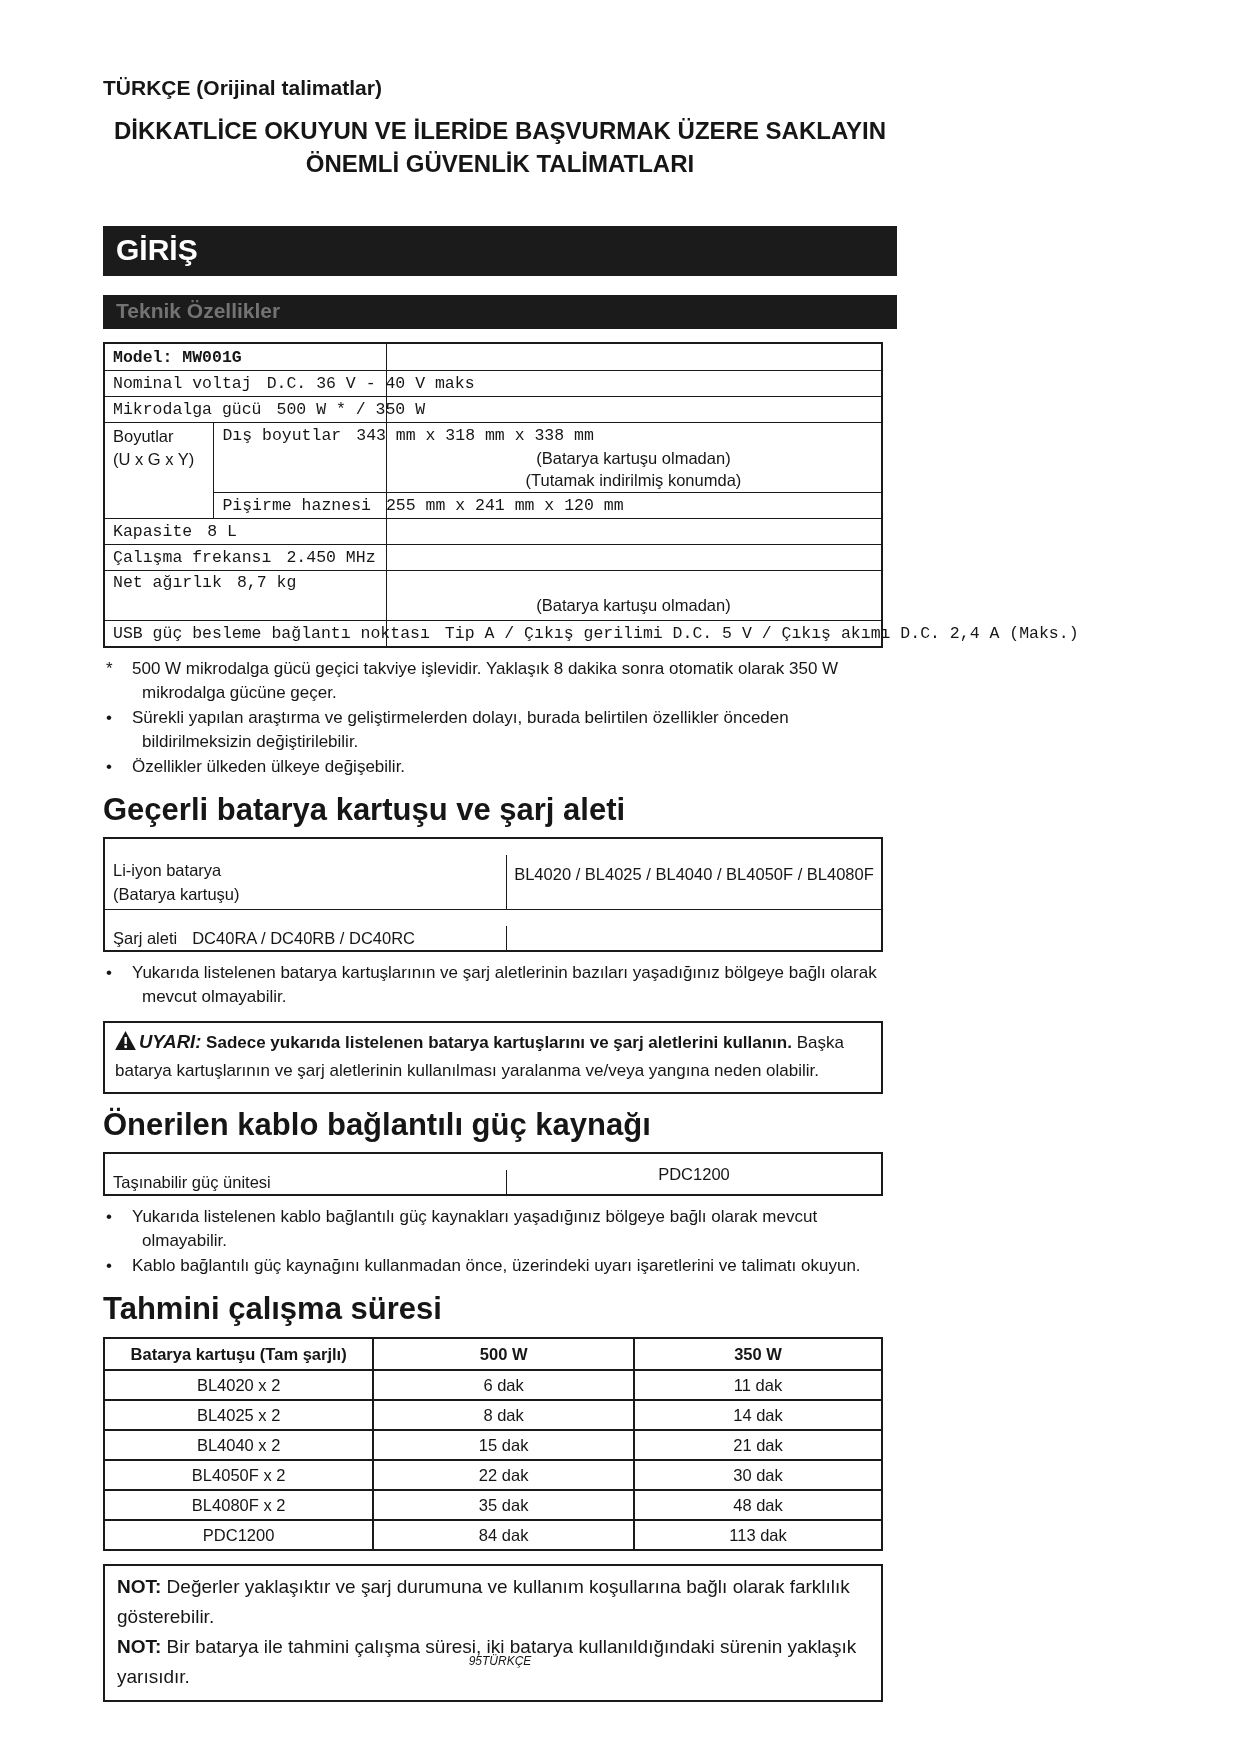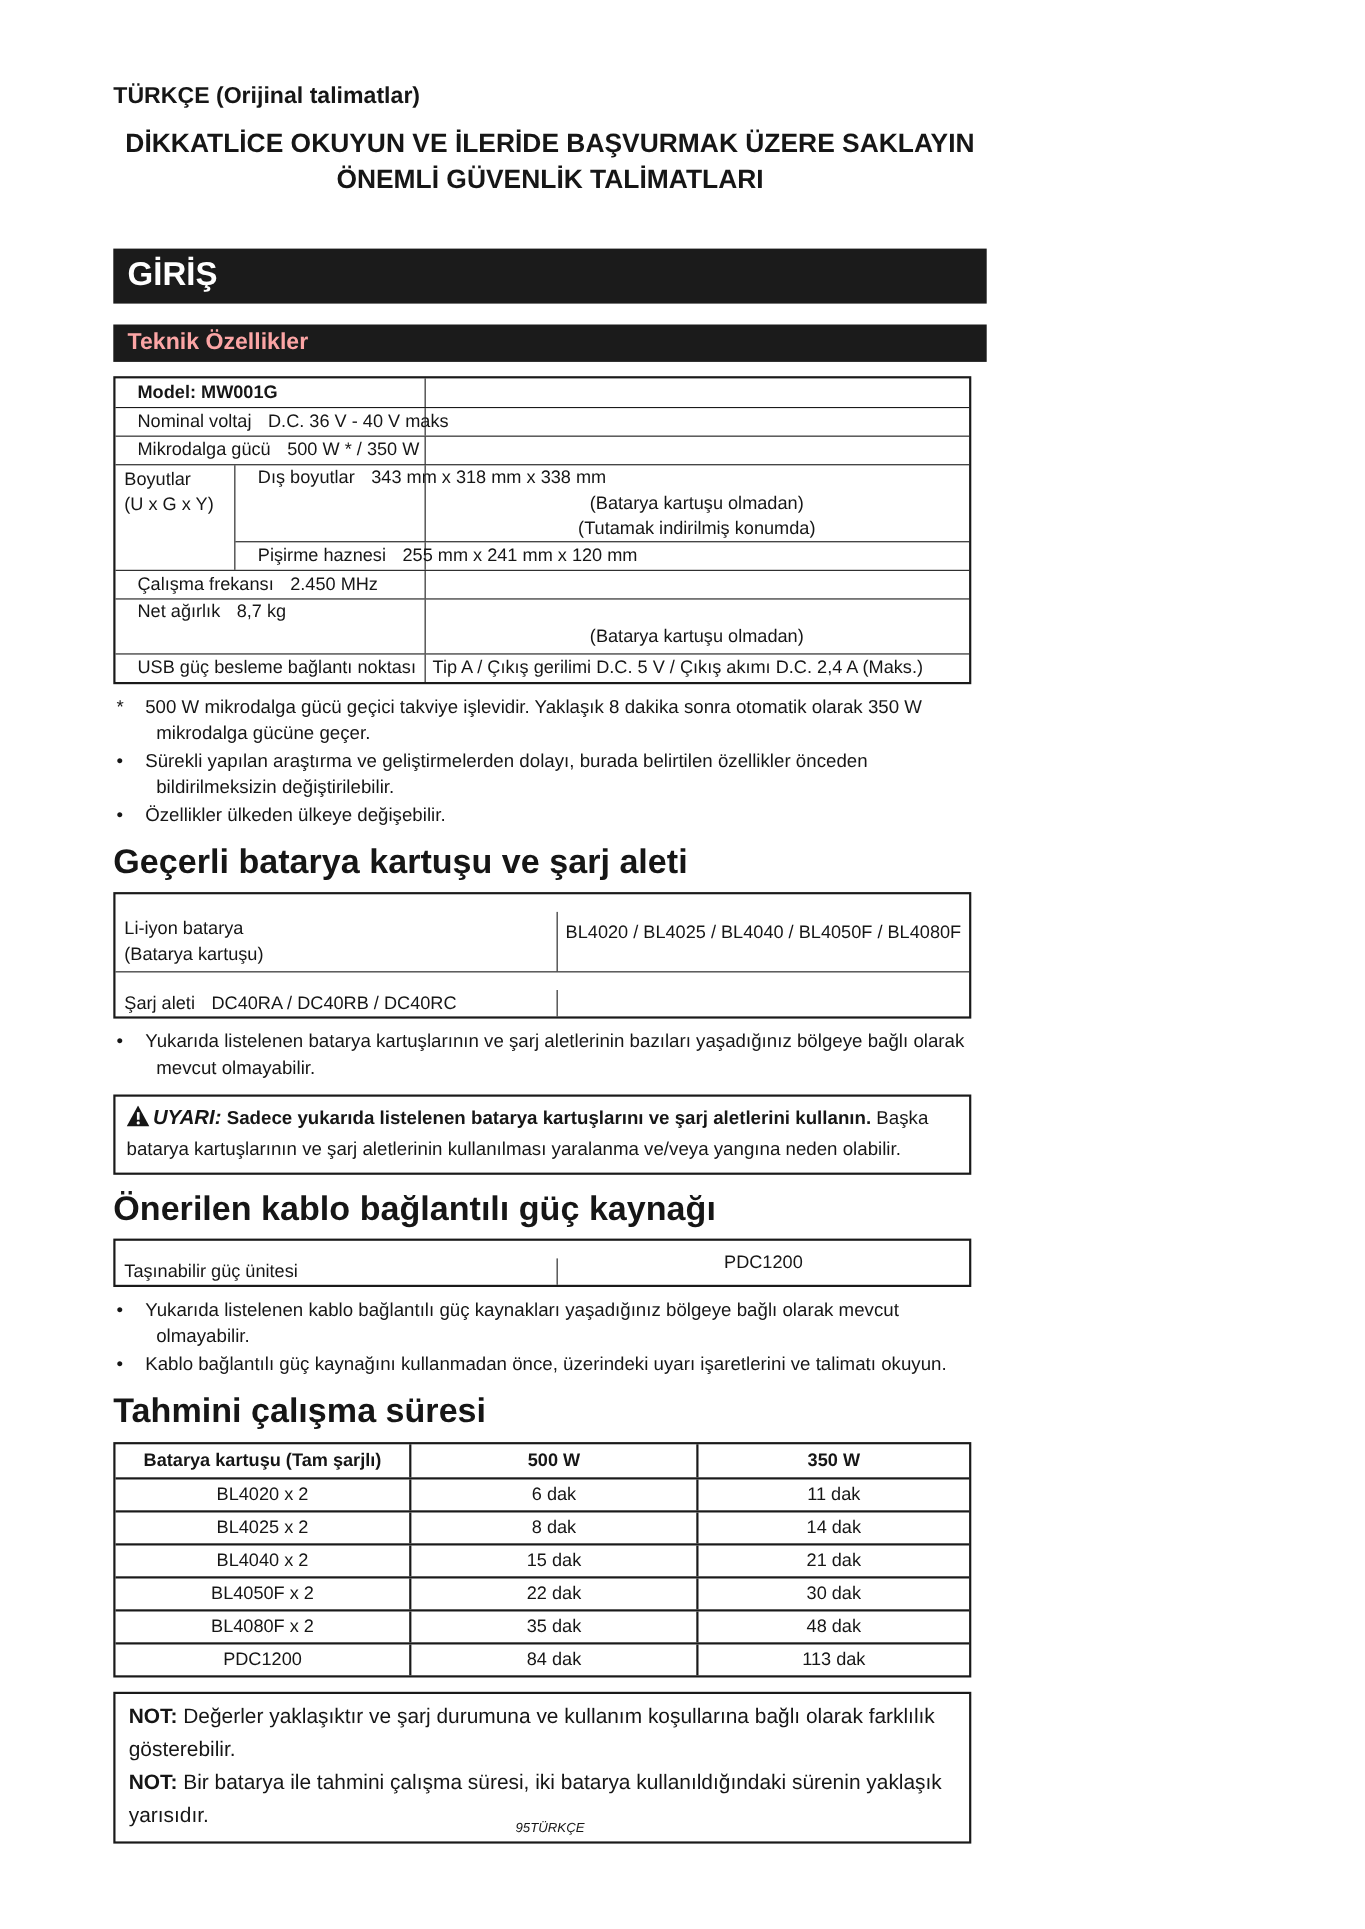--- a/index.html
+++ b/index.html
@@ -11,34 +11,34 @@
   .page { width:1000px; height:1754px; padding:76px 103px 0 103px; position:relative; }
 
   .lang-note { font-size:21px; font-weight:bold; }
   .title-block { margin-top:14px; text-align:center; font-weight:bold; font-size:24px; line-height:33px; }
 
   .banner-lg {
     margin-top:46px; background:#1b1b1b; color:#fff; font-weight:bold;
     font-size:30px; padding:7px 13px 9px; line-height:34px;
   }
   .banner-sm {
-    margin-top:19px; background:#1b1b1b; color:#fca5a5; font-weight:bold;
+    margin-top:19px; background:#1b1b1b; color:#737373; font-weight:bold;
     font-size:21px; padding:3px 13px 5px; line-height:26px;
   }
 
   
   .tbl { border:2px solid #1a1a1a; margin-right:14px; font-size:16.5px; }
 
   
   .spec-table { margin-top:13px; }
   .srow { position:relative; display:flex; align-items:center; min-height:26px; border-top:1px solid #1a1a1a; }
   .srow.first { border-top:none; }
   .vline { position:absolute; top:0; bottom:0; width:1px; background:#1a1a1a; }
   .vline.main { left:36.2%; }
-  .stext { padding-left:20px; white-space:nowrap; position:relative; }
+  .stext { padding-left:8px; white-space:nowrap; position:relative;font-family:Liberation Mono, monospace; }
   .lbl { }
   .val { margin-left:15px; }
   .bold { font-weight:bold; }
 
   .srow-combo { display:flex; border-top:1px solid #1a1a1a; }
   .colA { flex:0 0 14.1%; border-right:1px solid #1a1a1a; padding:2px 0 0 8px; line-height:23px; }
   .colB { flex:1; display:flex; flex-direction:column; }
   .colB .sub { position:relative; }
   .colB .vline.inner { left:25.72%; }
   .sub1 { min-height:69px; padding-top:2px; }
@@ -140,20 +140,24 @@
             <div>(Tutamak indirilmiş konumda)</div>
           </div>
         </div>
         <div class="sub sub2">
           <span class="vline inner"></span>
           <span class="stext"><span class="lbl">Pişirme haznesi</span><span class="val">255 mm x 241 mm x 120 mm</span></span>
         </div>
       </div>
     </div>
 
+    <div class="srow">
+      <span class="vline main"></span>
+      <span class="stext"><span class="lbl">Kapasite</span><span class="val">8 L</span></span>
+    </div>
 
     <div class="srow">
       <span class="vline main"></span>
       <span class="stext"><span class="lbl">Çalışma frekansı</span><span class="val">2.450 MHz</span></span>
     </div>
 
     <div class="srow tall">
       <span class="vline main"></span>
       <span class="stext"><span class="lbl">Net ağırlık</span><span class="val">8,7 kg</span></span>
       <span class="weight-note">(Batarya kartuşu olmadan)</span>

